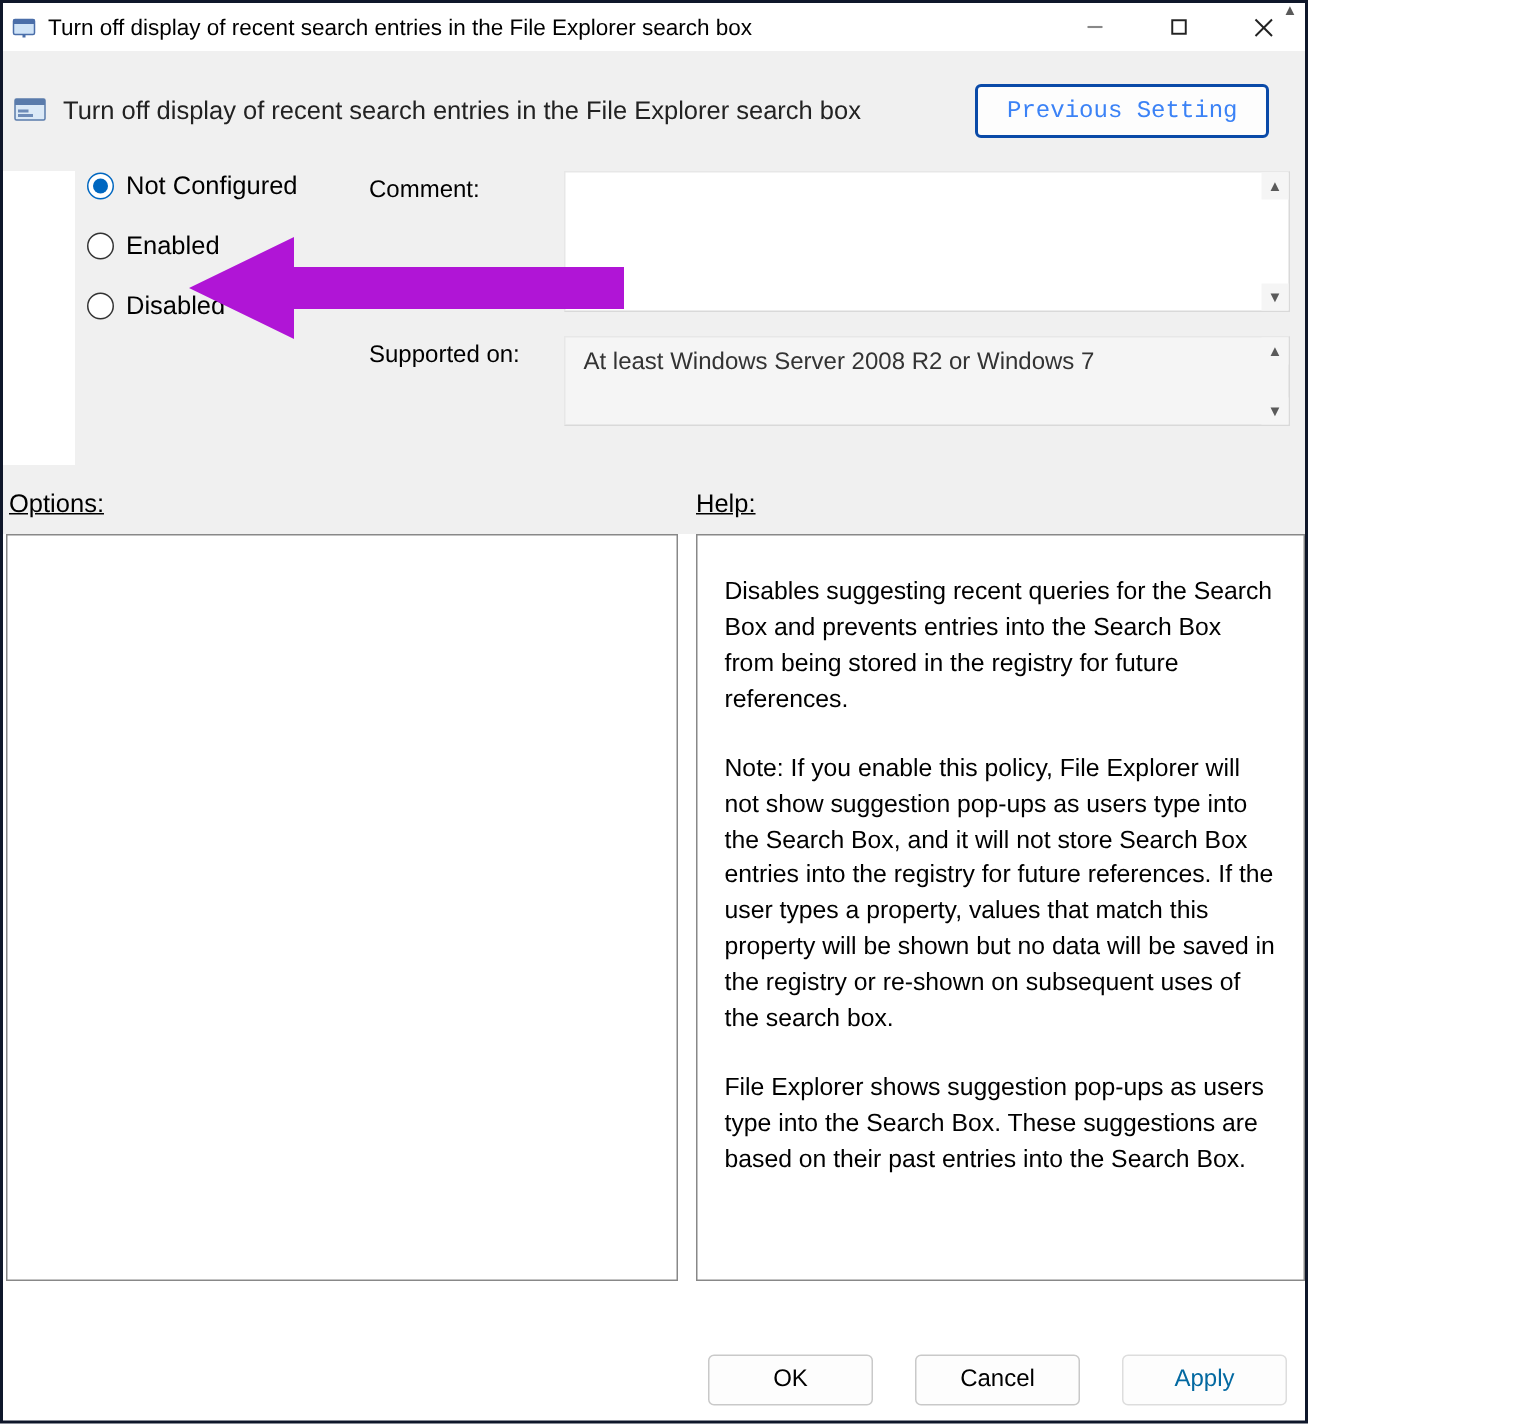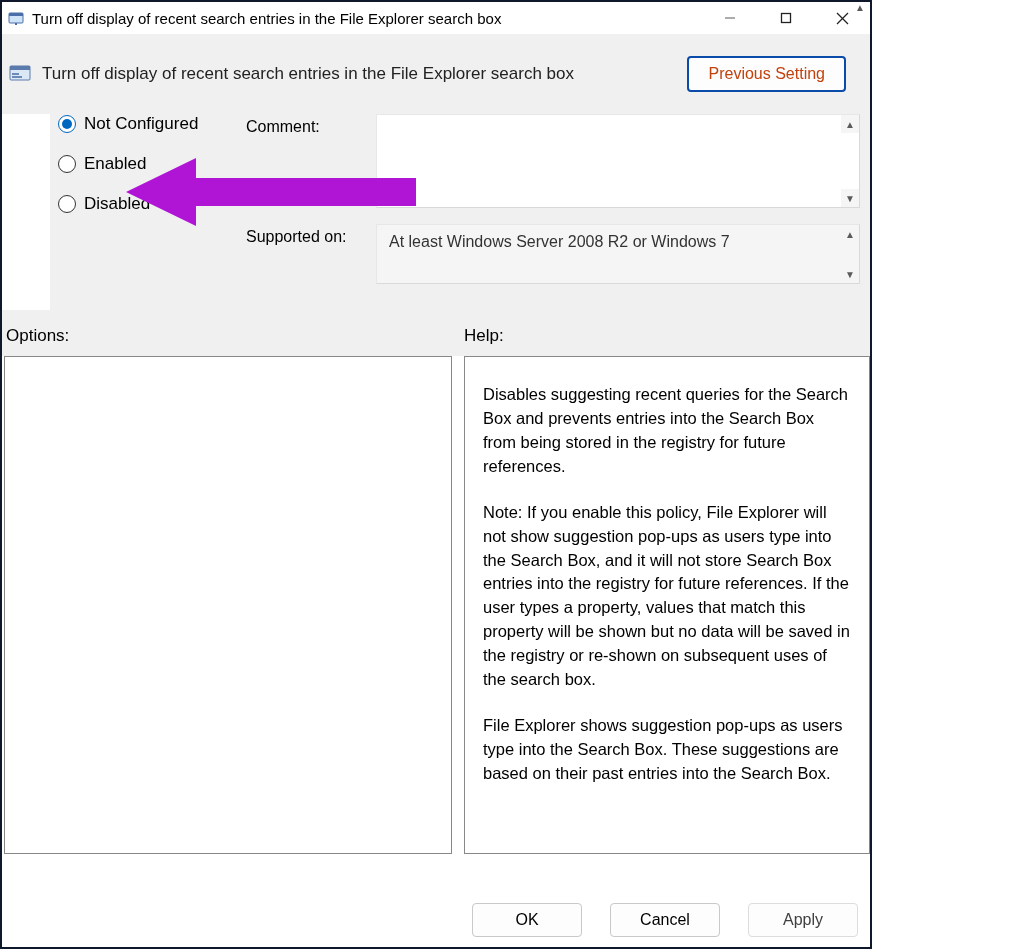--- a/index.html
+++ b/index.html
@@ -68,21 +68,22 @@
     flex: 1 1 auto;
     color: #222;
   }
   .nav-btns { display:flex; gap:14px; padding-right:14px; }
   .nav-btn {
     background: #fdfdfd;
     border: 1px solid #c9c9c9;
     border-radius: 4px;
     padding: 8px 20px;
     font-size: 16px;
-    color: #c2410c;
+    color: #3b82f6;
+    font-family: Liberation Mono, monospace;
   }
   .nav-btn.focus {
     border: 2px solid #0a4aa8;
     padding: 7px 19px;
   }
 
   
   .config-area {
     background: #f0f0f0;
     padding: 0 10px 10px 10px;
@@ -137,20 +138,21 @@
   }
   .sb-arrow.up { top:0; }
   .sb-arrow.dn { bottom:0; }
 
   
   .section-labels {
     background:#f0f0f0;
     display:flex;
     padding: 16px 10px 10px 4px;
     font-size:17px;
+    text-decoration:underline;
   }
   .section-labels .lbl-options { width: 458px; }
   .section-labels .lbl-help { }
 
   
   .panels {
     display:flex;
     padding: 0 0 0 2px;
     height: 498px;
     background:#fff;
@@ -184,21 +186,21 @@
   }
   .dlg-btn {
     width:110px;
     padding:7px 0;
     text-align:center;
     font-size:16px;
     background:#fdfdfd;
     border:1px solid #c9c9c9;
     border-radius:4px;
   }
-  .dlg-btn.disabled { color:#404040; border-color:#ddd; }
+  .dlg-btn.disabled { color:#0369a1; border-color:#ddd; }
 
   
   .annotation-arrow {
     position:absolute;
     left:124px; top:150px;
     pointer-events:none;
   }
 </style>
 </head>
 <body>

